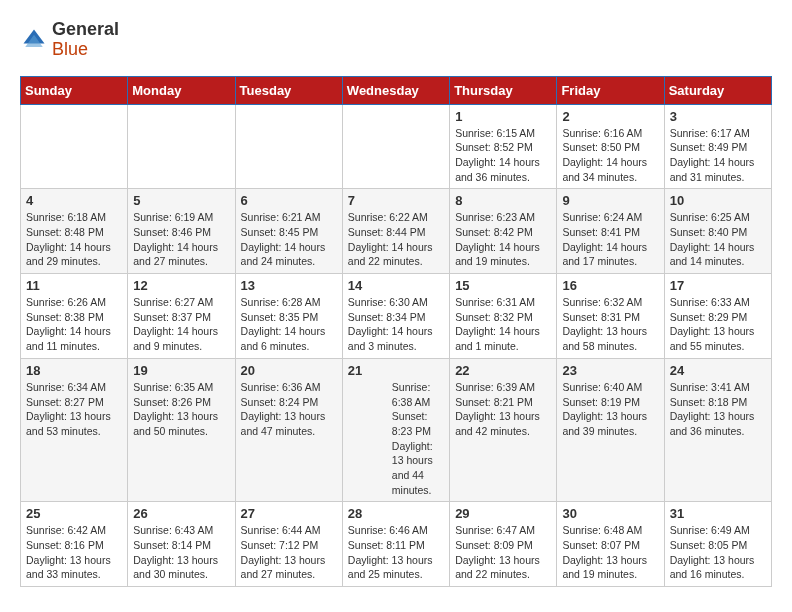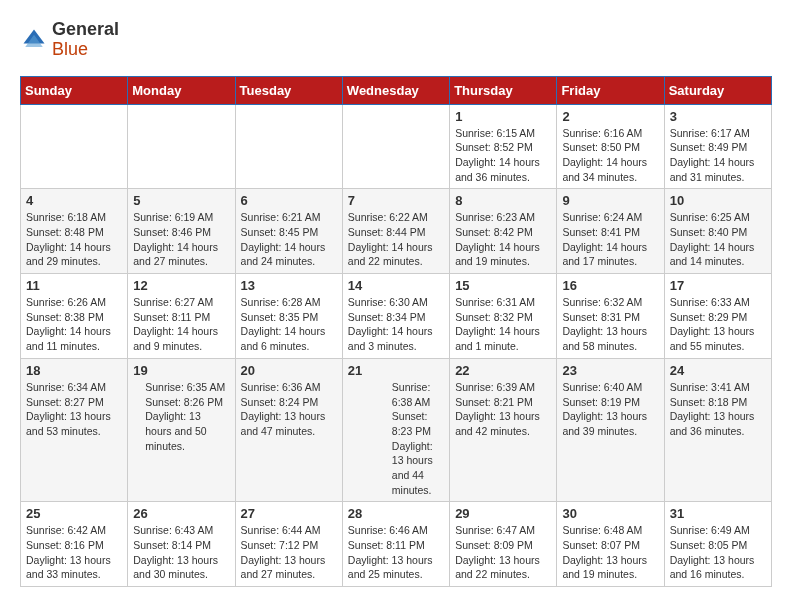--- a/index.html
+++ b/index.html
@@ -194,21 +194,21 @@
       <tr>
         <td>
           <span class="day-num">11</span>
           <div class="day-info" style="white-space: pre-line;">Sunrise: 6:26 AM
 Sunset: 8:38 PM
 Daylight: 14 hours and 11 minutes.</div>
         </td>
         <td>
           <span class="day-num">12</span>
           <div class="day-info" style="white-space: pre-line;">Sunrise: 6:27 AM
-Sunset: 8:11 PM
+Sunset: 8:37 PM
 Daylight: 14 hours and 9 minutes.</div>
         </td>
         <td>
           <span class="day-num">13</span>
           <div class="day-info" style="white-space: pre-line;">Sunrise: 6:28 AM
 Sunset: 8:35 PM
 Daylight: 14 hours and 6 minutes.</div>
         </td>
         <td>
           <span class="day-num">14</span>
@@ -237,21 +237,21 @@
       </tr>
       <tr>
         <td>
           <span class="day-num">18</span>
           <div class="day-info" style="white-space: pre-line;">Sunrise: 6:34 AM
 Sunset: 8:27 PM
 Daylight: 13 hours and 53 minutes.</div>
         </td>
         <td>
           <span class="day-num">19</span>
-          <div class="day-info" style="white-space: pre-line; margin-left: 12px;">Sunrise: 6:35 AM
+          <div class="day-info" style="white-space: pre-line;">Sunrise: 6:35 AM
 Sunset: 8:26 PM
 Daylight: 13 hours and 50 minutes.</div>
         </td>
         <td>
           <span class="day-num">20</span>
           <div class="day-info" style="white-space: pre-line;">Sunrise: 6:36 AM
 Sunset: 8:24 PM
 Daylight: 13 hours and 47 minutes.</div>
         </td>
         <td>

